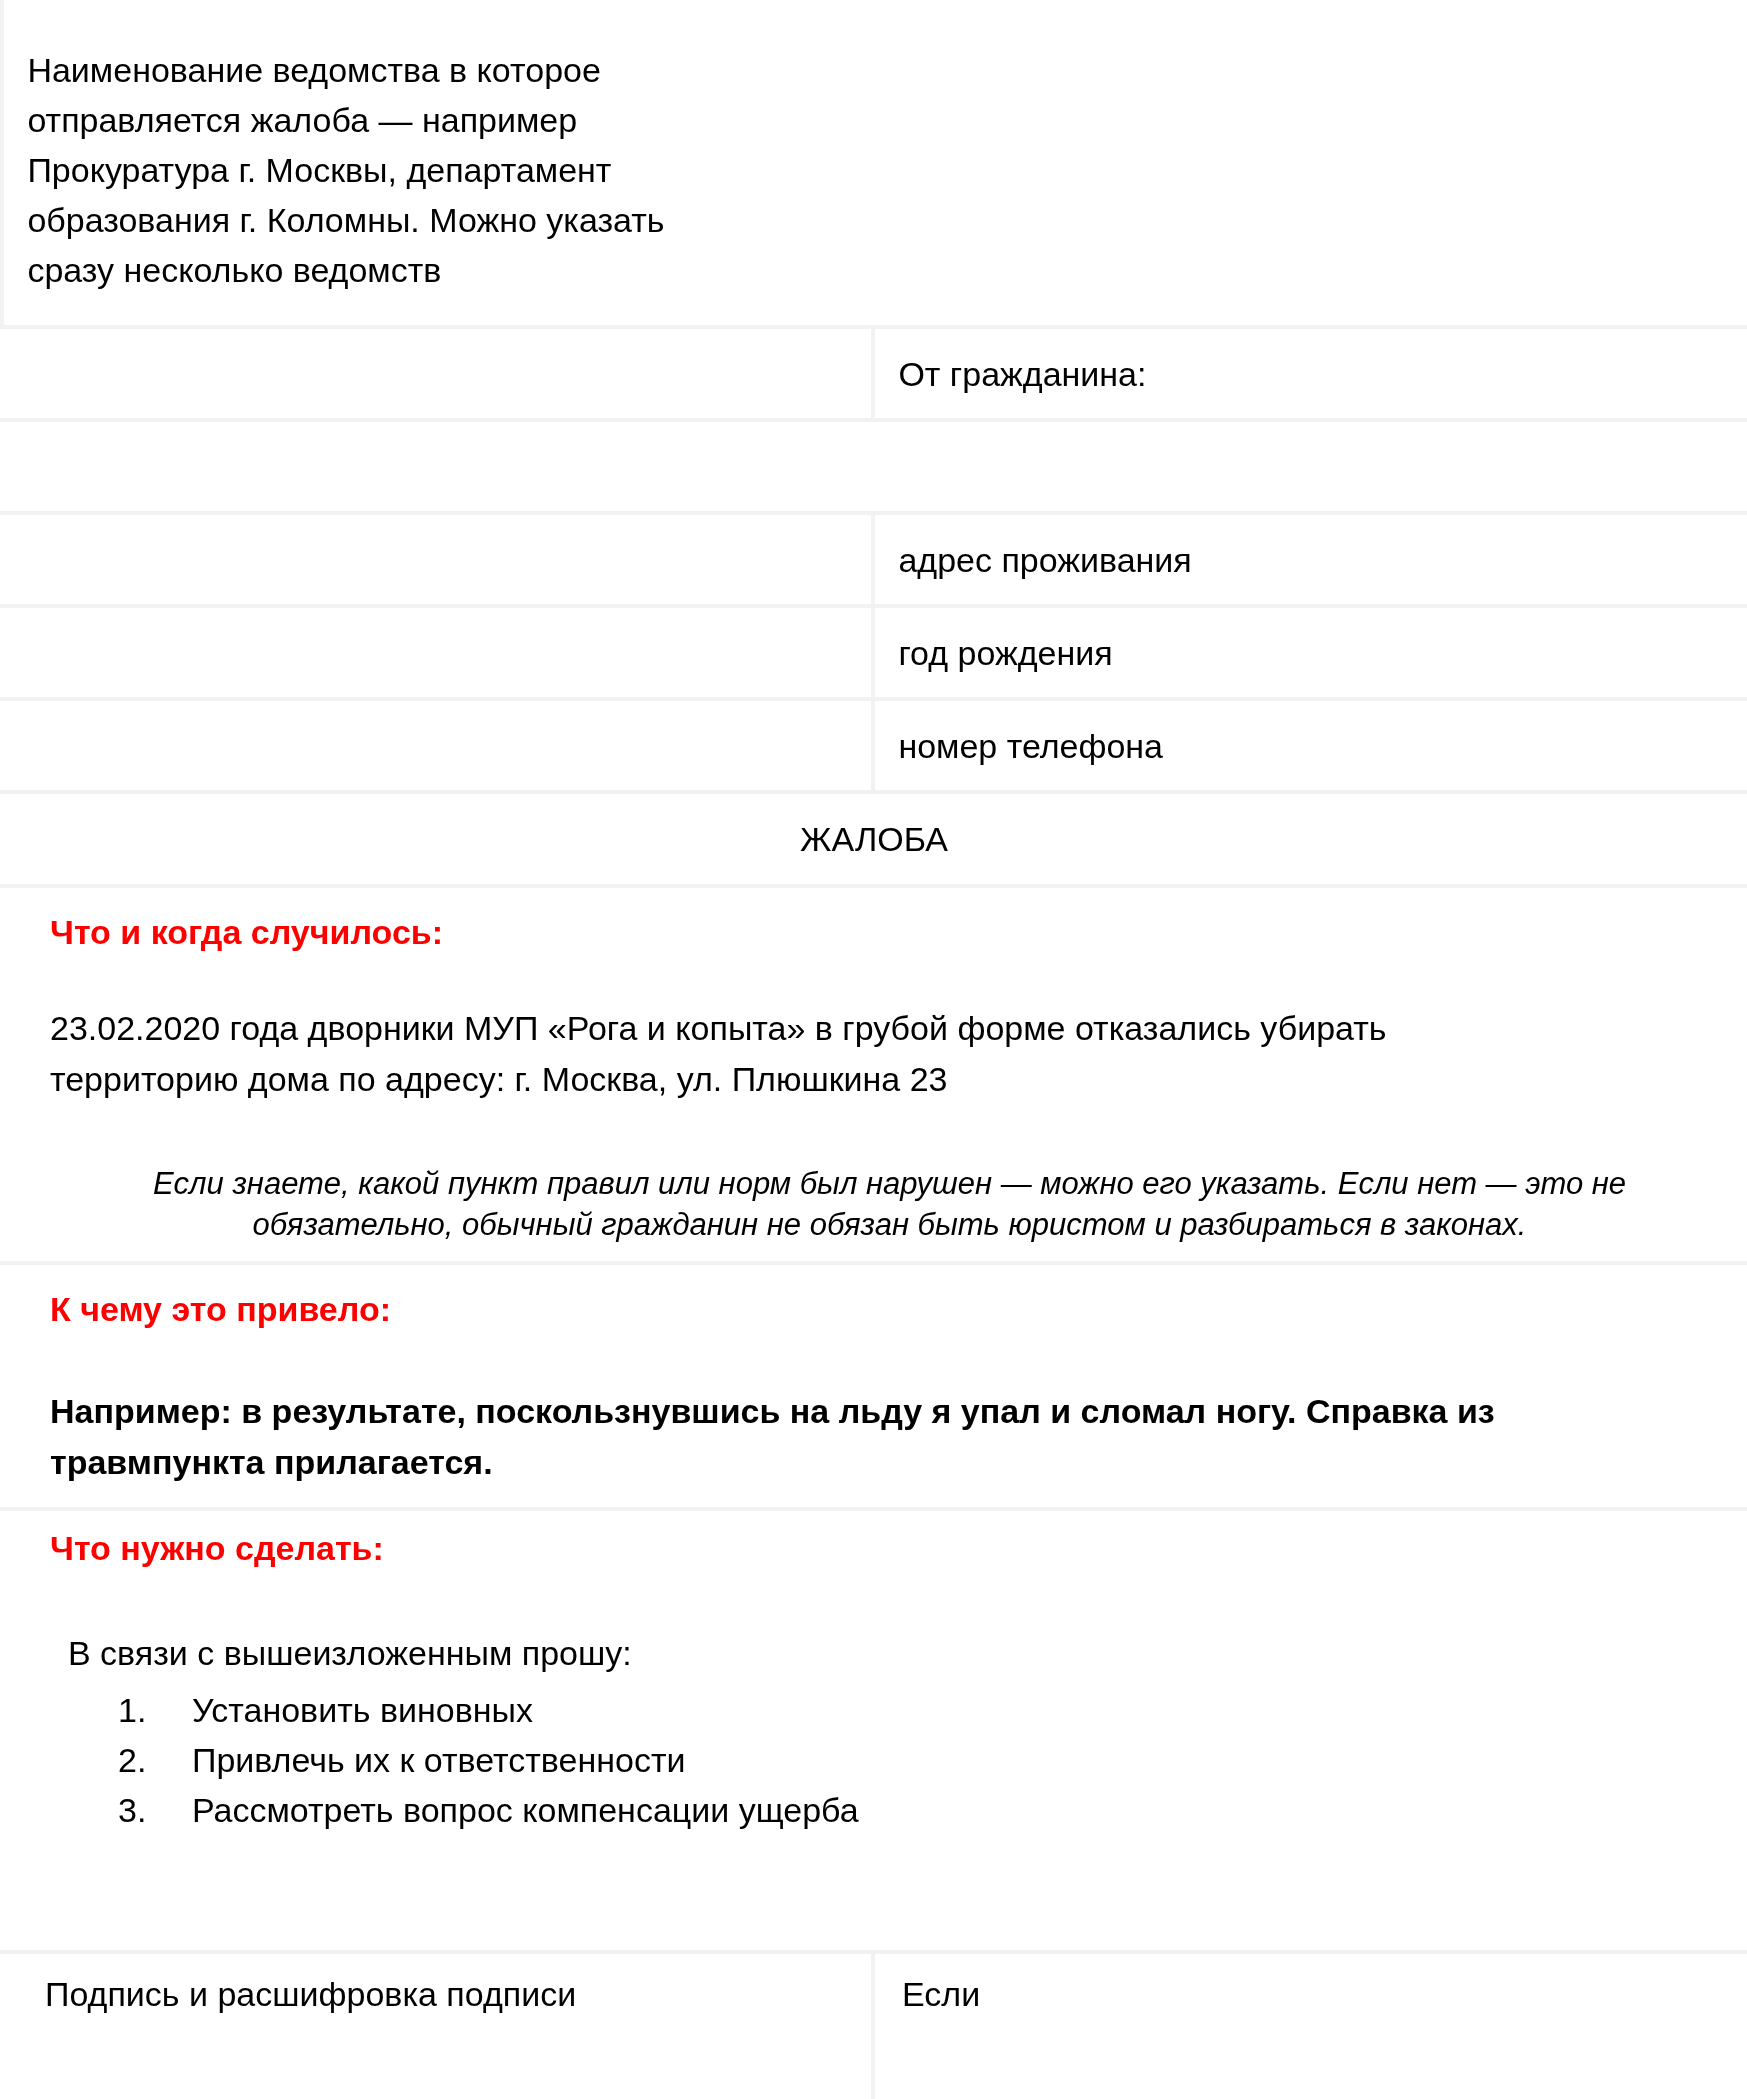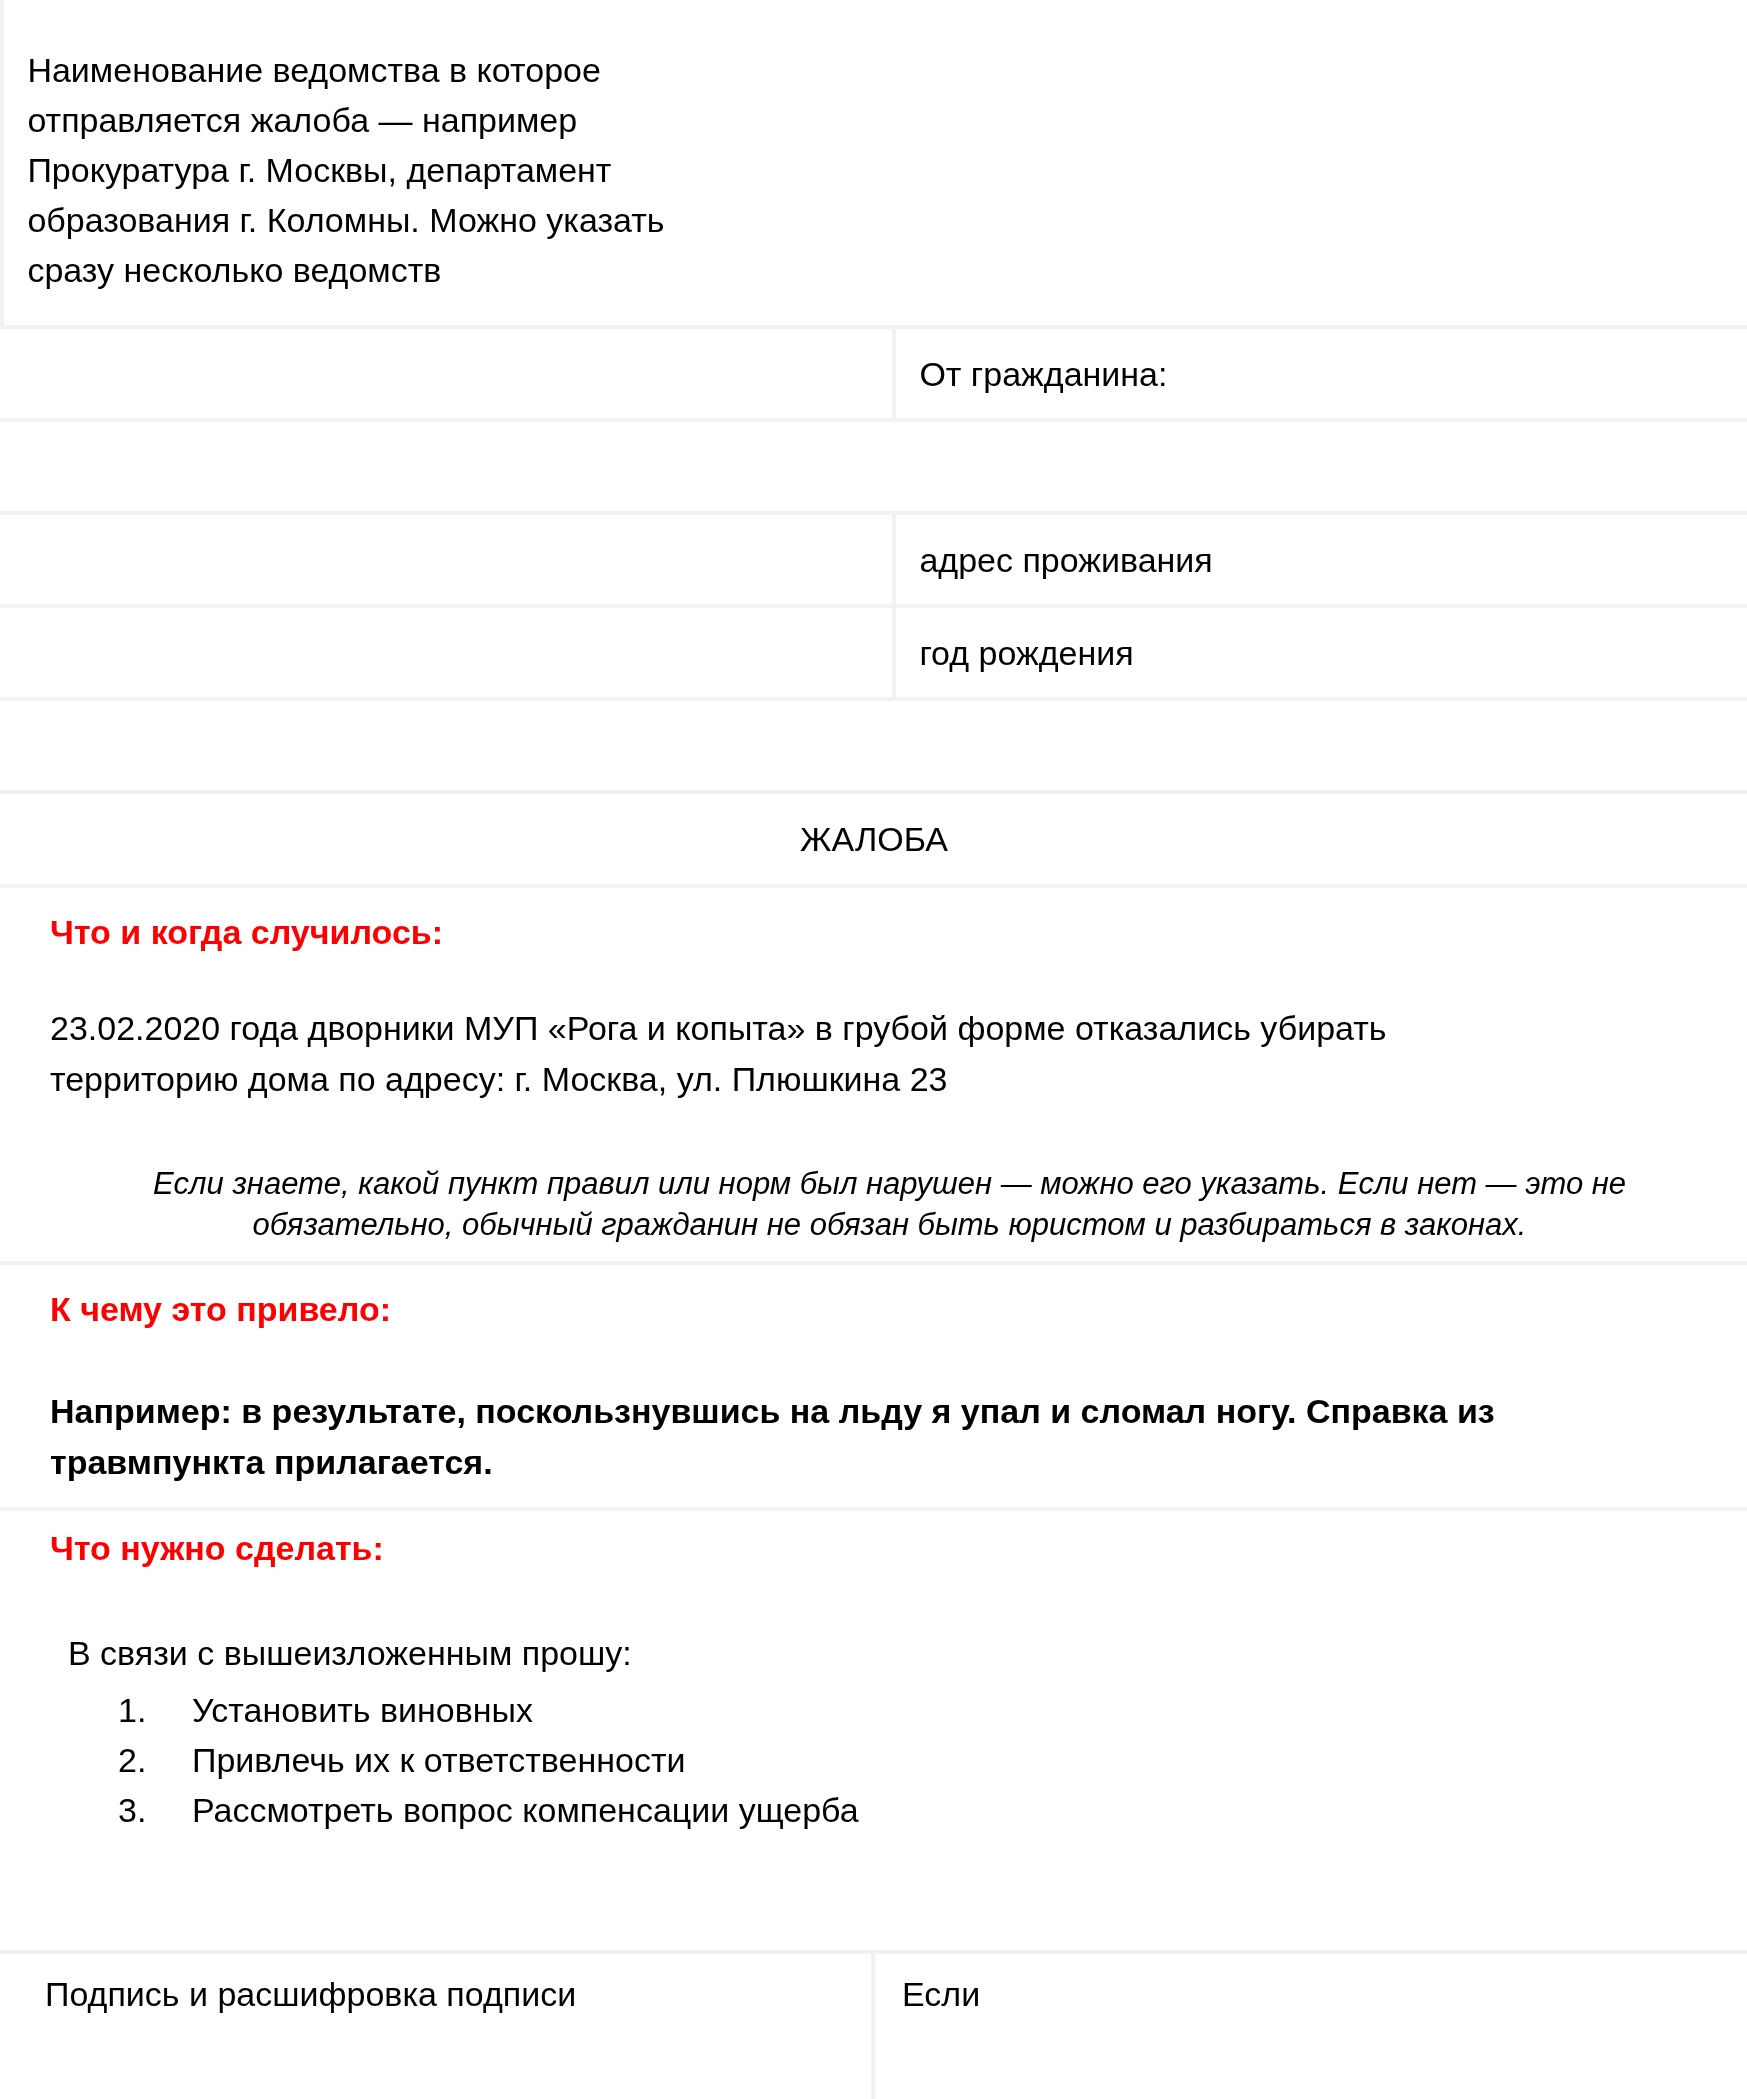--- a/index.html
+++ b/index.html
@@ -22,21 +22,21 @@
   .h-cell-left { width: 871px; flex: none; }
   .h-cell-right {
     flex: 1;
     border-left: 4.5px solid #f2f2f2;
     padding: 0 36px 0 23.4px;
     display: flex;
     align-items: center;
   }
   .h-row-tall { height: 329px; flex-direction: column; }
   .h-row-tall .h-cell-right { align-items: flex-start; padding-top: 45px; }
-  .h-row-std { height: 93px; padding-left: 21px; }
+  .h-row-std { height: 93px; }
   .agency-hint { line-height: 50px; white-space: pre-line; }
   .h-label { line-height: 50px; }
 
   
   .doc-title {
     height: 94px;
     border-bottom: 4.5px solid #f2f2f2;
     display: flex;
     align-items: center;
     justify-content: center;
@@ -129,20 +129,23 @@
       </div>
     </div>
     <div class="h-row h-row-std">
       <div class="h-cell-left"></div>
       <div class="h-cell-right">
         <span class="h-label">год рождения</span>
       </div>
     </div>
     <div class="h-row h-row-std">
       <div class="h-cell-left"></div>
+      <div class="h-cell-right">
+        <span class="h-label">номер телефона</span>
+      </div>
     </div>
   </div>
 
   <div class="doc-title">ЖАЛОБА</div>
 
   <div class="sec sec-1">
     <h2>Что и когда случилось:</h2>
     <p class="body">23.02.2020 года дворники МУП «Рога и копыта» в грубой форме отказались убирать
 территорию дома по адресу: г. Москва, ул. Плюшкина 23</p>
     <p class="note">Если знаете, какой пункт правил или норм был нарушен — можно его указать. Если нет — это не

